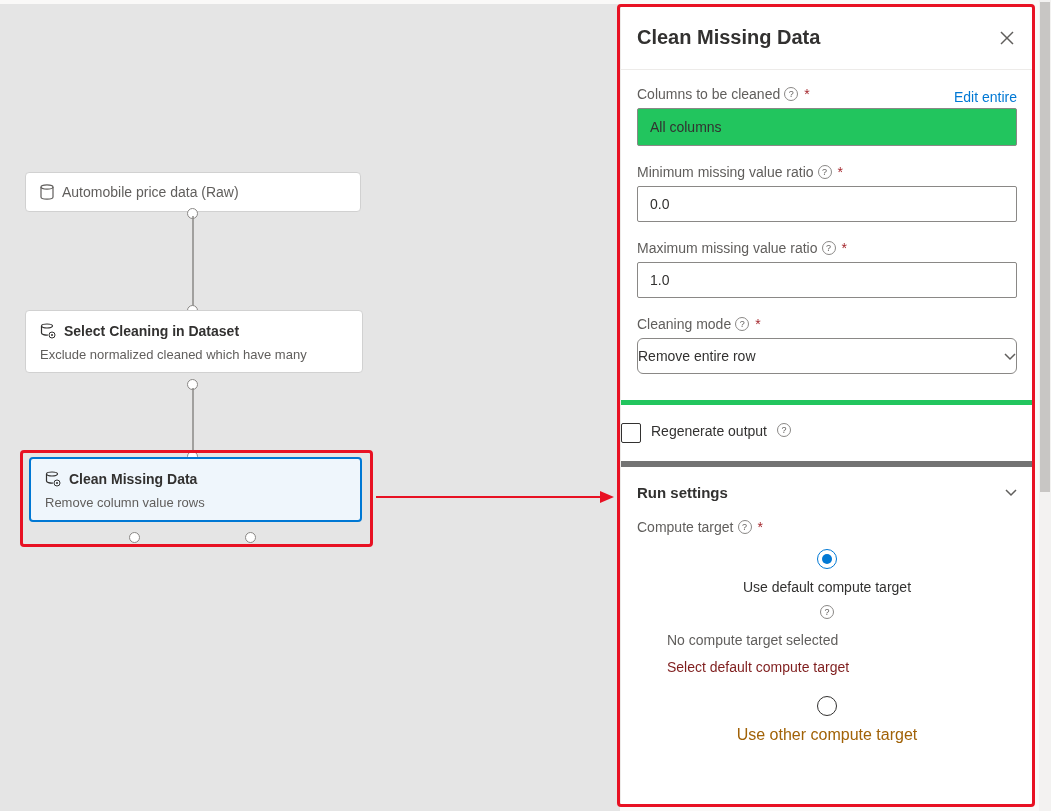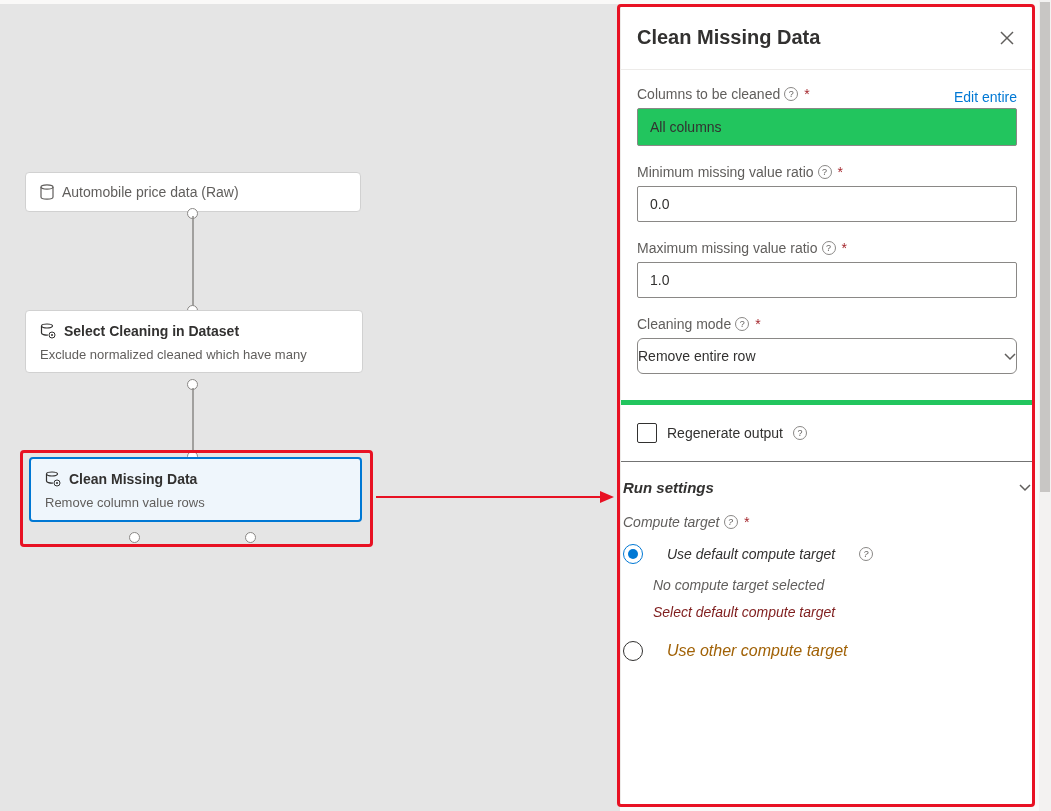--- a/index.html
+++ b/index.html
@@ -155,49 +155,48 @@
       font-size: 14px;
       color: #323130;
       display: flex;
       justify-content: space-between;
       align-items: center;
       cursor: pointer;
       margin-bottom: 18px;
     }
     .chev { color: #605e5c; }
     .section-regen {
-      padding: 18px 16px;
-      border-bottom: 1px solid #737373;
-      display: flex;
-      align-items: center;
+      padding: 18px 0;
+      border-bottom: 6px solid #737373;
+      display: flex;
       gap: 10px;
     }
     .checkbox {
       width: 20px; height: 20px;
       border: 1px solid #323130;
       border-radius: 2px;
       cursor: pointer;
     }
     .section-run {
-      padding: 16px 2px;
-      font-style: italic;
+      padding: 16px 16px;
     }
     .run-header {
       display: flex;
       justify-content: space-between;
       align-items: center;
       margin-bottom: 18px;
       cursor: pointer;
     }
     .run-title { font-weight: 600; font-size: 15px; color: #323130; }
     .radio-row {
       display: flex;
       align-items: center;
-      gap: 24px;
+      gap: 10px;
       padding: 8px 0;
+      flex-direction: column;
     }
     .radio {
       width: 20px; height: 20px;
       border: 1px solid #323130;
       border-radius: 50%;
       display: flex;
       align-items: center;
       justify-content: center;
       cursor: pointer;
     }

